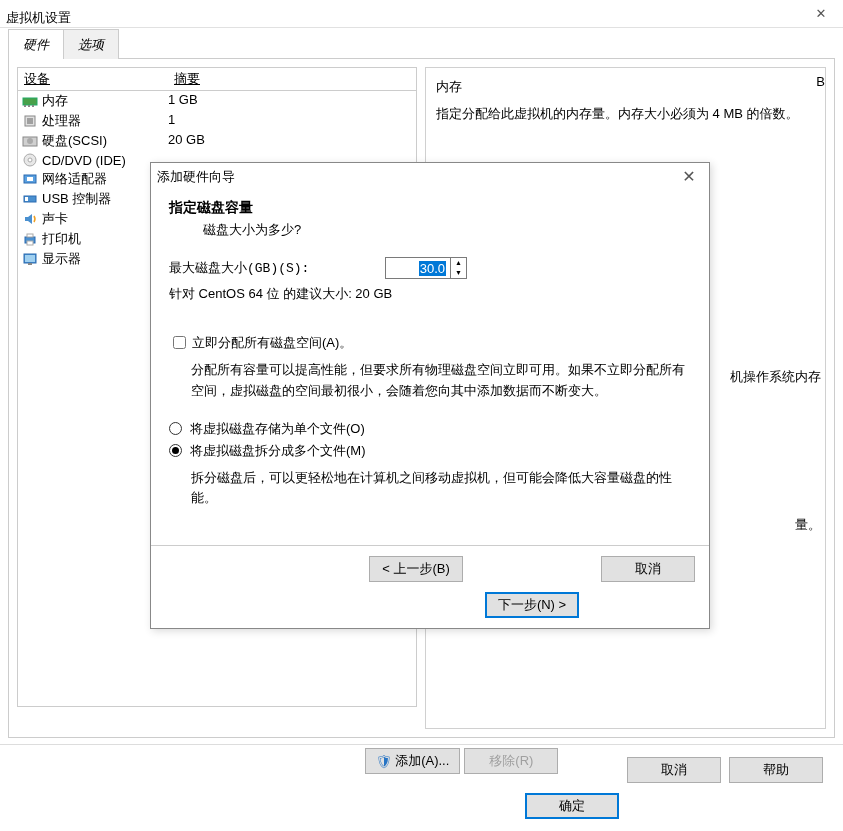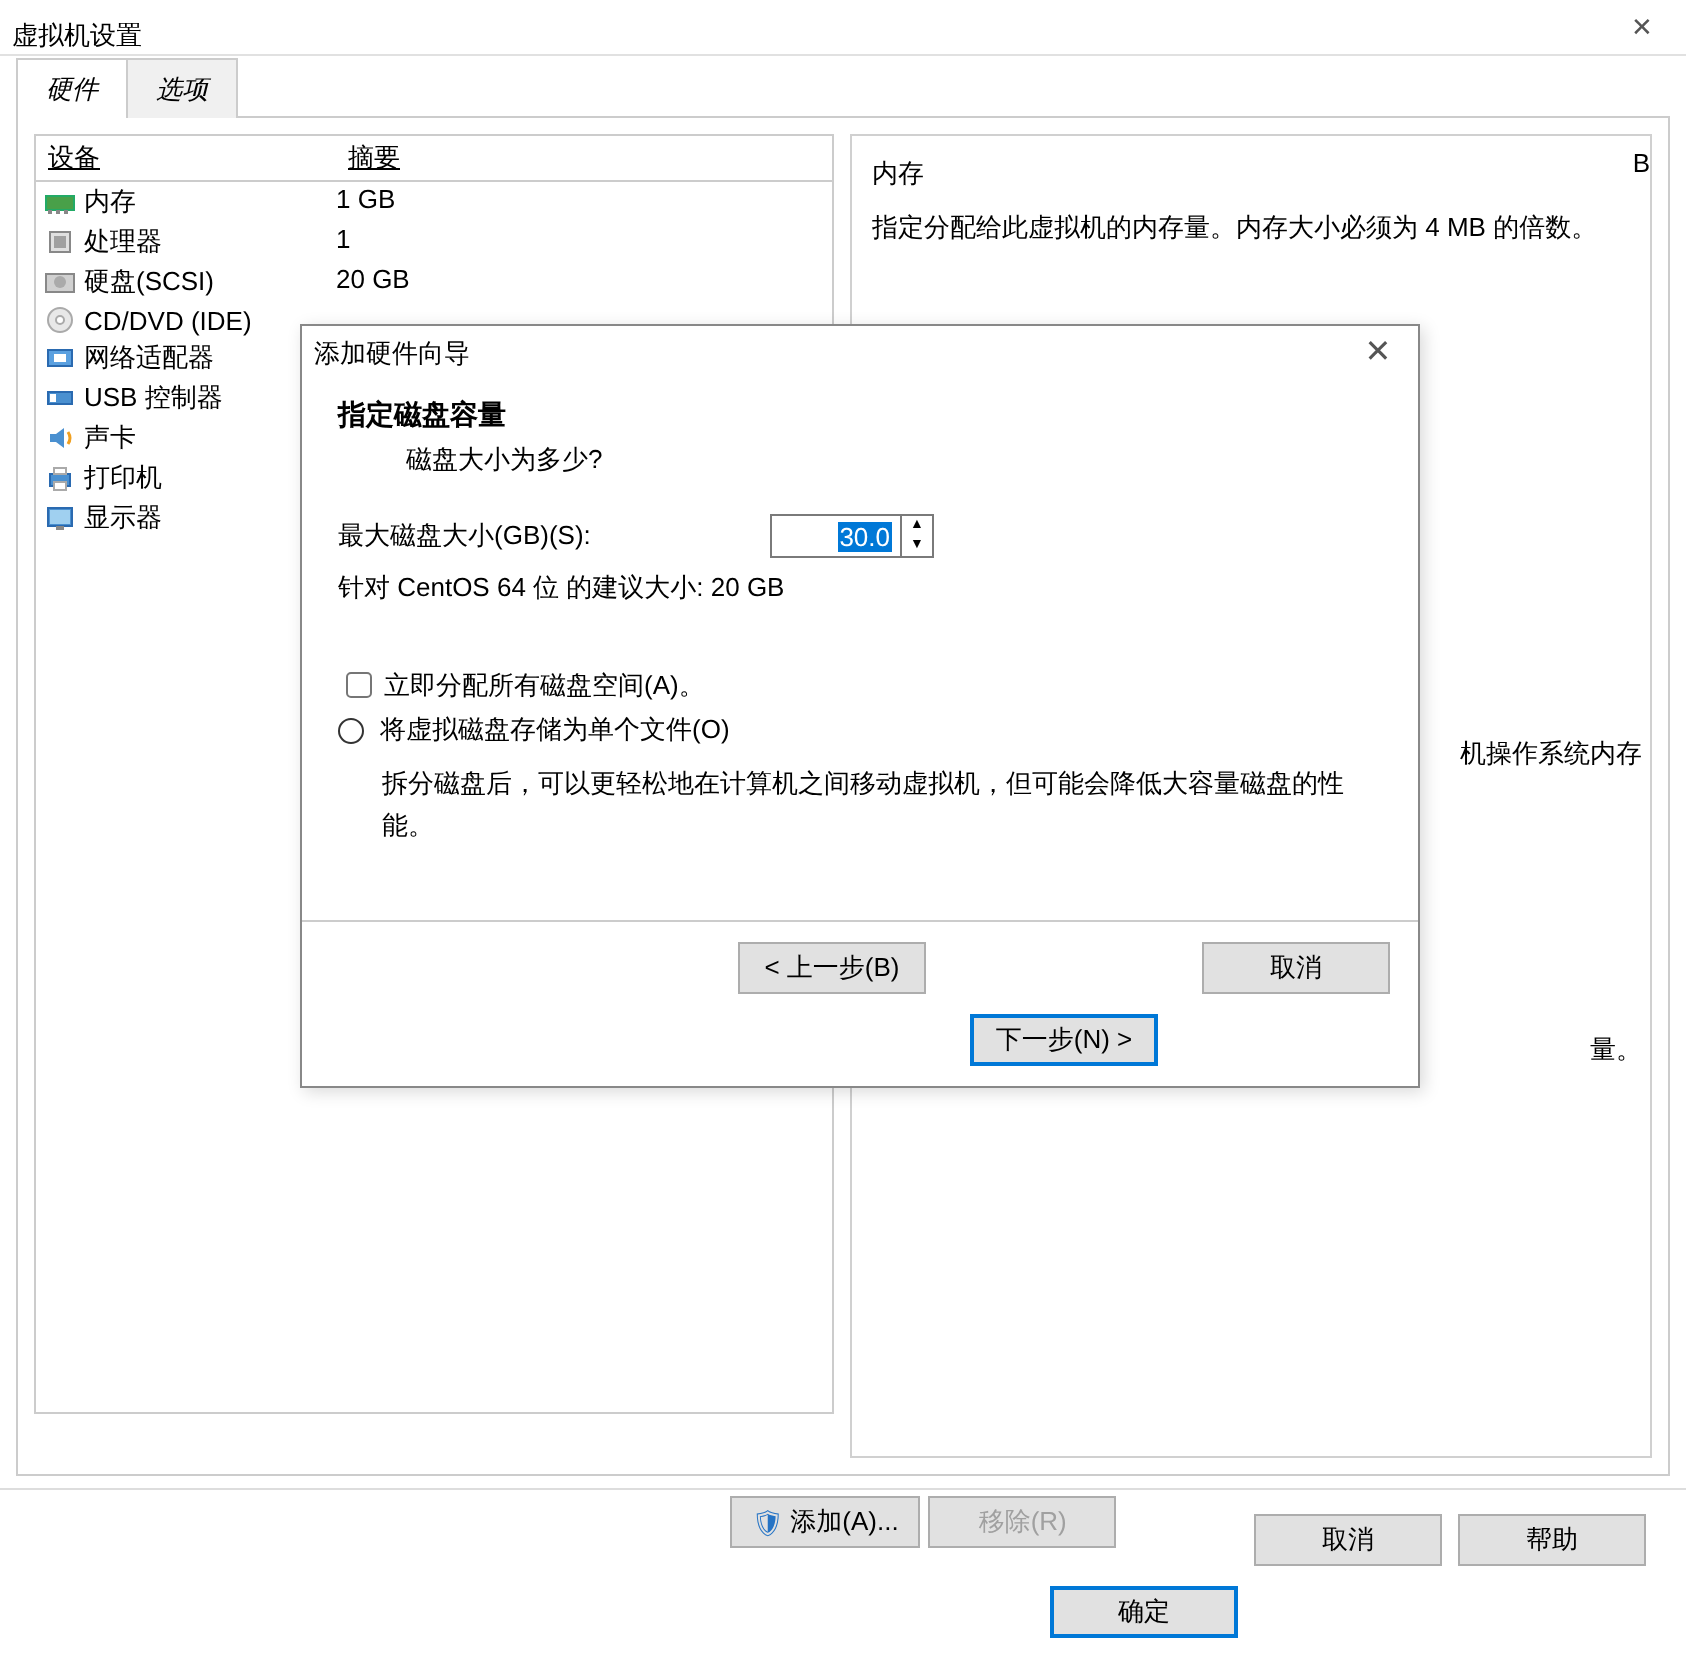--- a/index.html
+++ b/index.html
@@ -36,21 +36,21 @@
 .shield { color:#2674c5; margin-right:3px; }
 
 
 .dialog { position: absolute; left: 150px; top: 162px; width: 560px; background: #fff; border: 1px solid #888; box-shadow: 2px 2px 8px rgba(0,0,0,0.15); }
 .dialog .dlgtitle { height: 28px; display: flex; align-items: center; padding: 0 6px; position: relative; }
 .dialog .dlgtitle .close { position: absolute; right: 2px; top: 2px; width: 36px; height: 24px; text-align: center; line-height: 24px; color: #555; font-size: 16px; }
 .dialog .dlgbody { padding: 4px 16px 10px; }
 .heading { font-weight: bold; margin: 4px 0 4px 2px; font-size: 14px; }
 .subheading { margin: 0 0 18px 36px; }
 .formrow { display: flex; align-items: center; margin: 6px 0 6px 2px; }
-.formrow .label { width: 216px; }
+.formrow .label { width: 216px; font-family: Liberation Mono, monospace; }
 .numbox { width: 66px; height: 22px; border: 1px solid #7a7a7a; text-align: right; padding-right: 4px; display:flex; align-items:center; justify-content:flex-end; }
 .numbox .sel { background:#0078d7; color:#fff; padding: 0 1px; }
 .spin { width: 16px; height: 22px; border: 1px solid #7a7a7a; border-left:none; display:flex; flex-direction:column; }
 .spin div { flex:1; font-size:7px; text-align:center; line-height:10px; }
 .recommend { margin: 6px 0 30px 2px; }
 .checkrow { margin: 2px 0 2px 2px; display:flex; align-items:center; }
 .checkrow input { margin-right: 6px; }
 .explain { margin: 8px 0 18px 24px; line-height: 1.6; color:#000; }
 .radiorow { margin: 4px 0 4px 2px; display:flex; align-items:center; }
 .radiorow .radio { width:13px; height:13px; border:1px solid #333; border-radius:50%; margin-right:8px; display:flex; align-items:center; justify-content:center; }
@@ -227,24 +227,29 @@
             <div>▼</div>
           </div>
       </div>
 
       <div class="recommend">针对 CentOS 64 位 的建议大小: 20 GB</div>
 
       <div class="checkrow">
         <input type="checkbox" style="">
         <span>立即分配所有磁盘空间(A)。</span>
       </div>
+      <div class="explain">分配所有容量可以提高性能，但要求所有物理磁盘空间立即可用。如果不立即分配所有空间，虚拟磁盘的空间最初很小，会随着您向其中添加数据而不断变大。</div>
 
       <div class="radiorow">
         <span class="radio"></span>
         <span>将虚拟磁盘存储为单个文件(O)</span>
+      </div>
+      <div class="radiorow">
+        <span class="radio checked"></span>
+        <span>将虚拟磁盘拆分成多个文件(M)</span>
       </div>
       <div class="explain">拆分磁盘后，可以更轻松地在计算机之间移动虚拟机，但可能会降低大容量磁盘的性能。</div>
     </div>
     <div class="separator"></div>
     <div class="dlgbuttons">
       <div class="btn">
           <span>&lt; 上一步(B)</span>
         </div>
       <div class="btn default">
           <span>下一步(N) &gt;</span>

